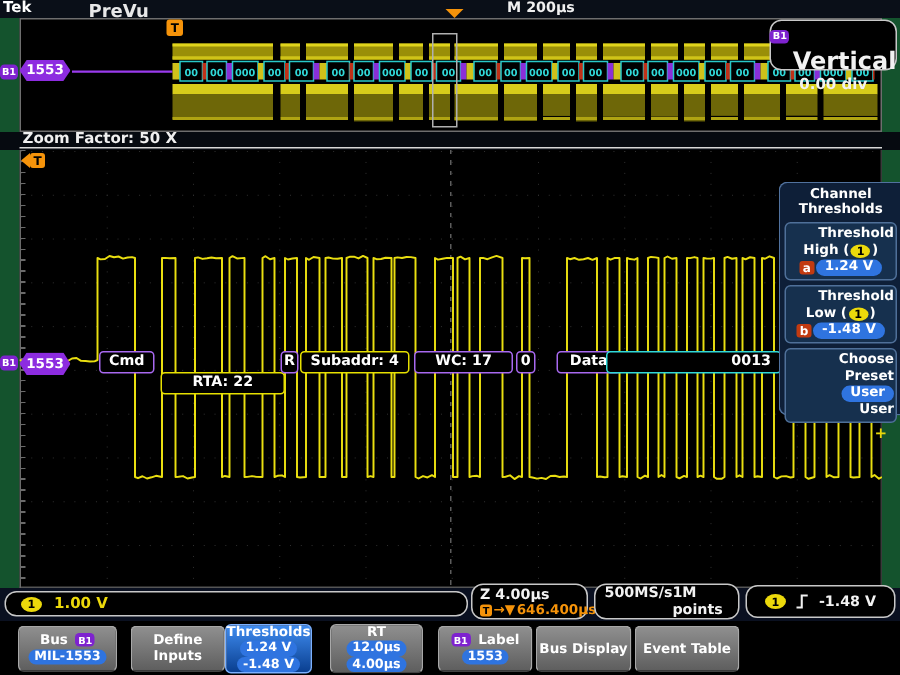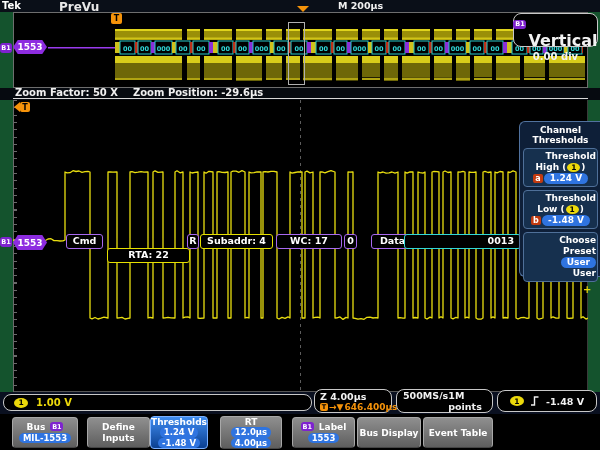--- a/index.html
+++ b/index.html
@@ -287,21 +287,20 @@
   <div class="abs robox" style="left:513px;top:13px;width:85px;height:34px;flex-direction:column;justify-content:center;gap:1px;z-index:41;">
     <div class="pline" style="display:flex;align-items:center;gap:2px;">
       <span class="b1pill" style="width:13px;height:9px;">B1</span>
       <span class="whitetxt" style="font-size:16px;margin-top:32px;">Vertical</span>
     </div>
     <div class="whitetxt" style="font-size:10px;">0.00 div</div>
   </div>
 
   <div class="abs zoombar"></div>
   <div class="abs zoomtext" style="left:15px;top:87px;">Zoom Factor: 50 X</div>
-  <div class="abs zoomtext" style="left:133px;top:87px;">Zoom Position: -29.6µs</div>
   <div class="abs zoomline"></div>
 
   <div class="abs maingrat"></div>
   <div class="abs lefttick"></div>
   <div class="abs centerline"></div>
 
   <div class="abs" style="left:14px;top:102px;display:flex;align-items:center;gap:0;">
     <span class="tri-left"></span>
     <span class="tbadge" style="width:10px;height:10px;font-size:8px;">T</span>
   </div>

